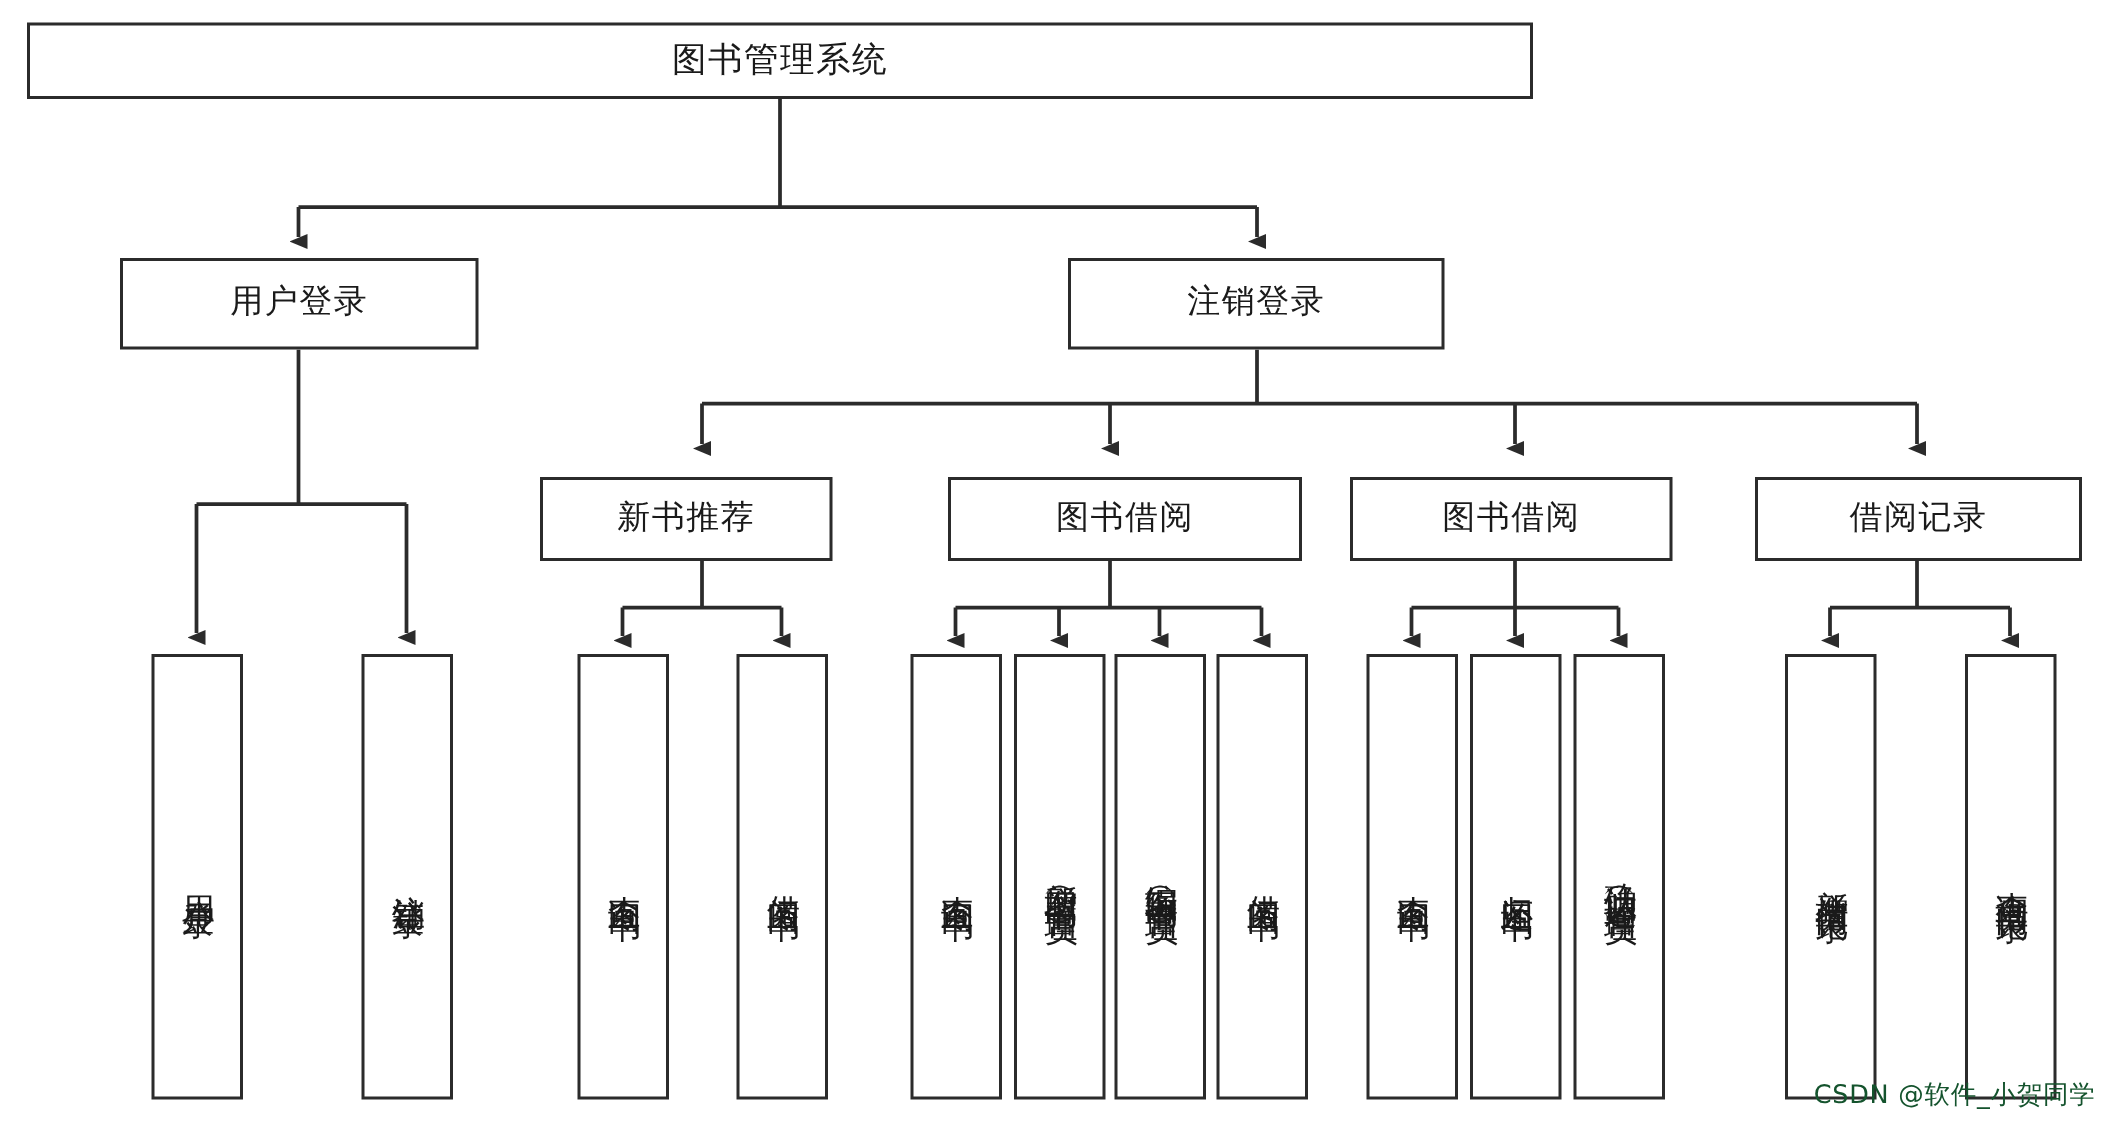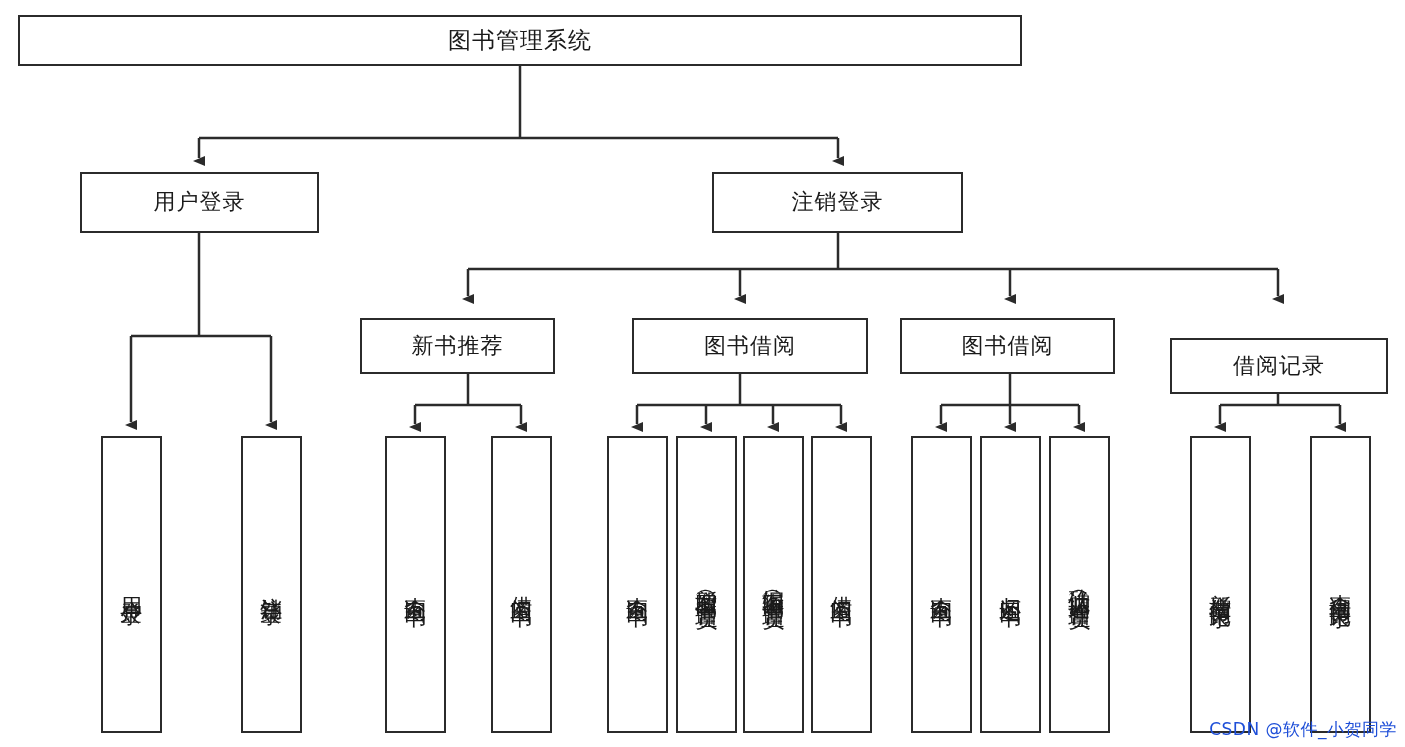--- a/index.html
+++ b/index.html
@@ -55,21 +55,21 @@
     top: 0;
     width: 1405px;
     height: 747px;
     pointer-events: none;
   }
   .watermark {
     position: absolute;
     right: 8px;
     bottom: 6px;
     font-size: 17px;
-    color: #1d4ed8;
+    color: #14532d;
     letter-spacing: 0.5px;
     white-space: nowrap;
   }
 </style>
 </head>
 <body>
 
 <div id="canvas">
 
   <svg class="links" viewBox="0 0 1405 747">
@@ -135,21 +135,21 @@
 
   <div class="node node-h" style="left:360px; top:318px; width:195px; height:56px;">
     <span>新书推荐</span>
   </div>
   <div class="node node-h" style="left:632px; top:318px; width:236px; height:56px;">
     <span>图书借阅</span>
   </div>
   <div class="node node-h" style="left:900px; top:318px; width:215px; height:56px;">
     <span>图书借阅</span>
   </div>
-  <div class="node node-h" style="left:1170px; top:318px; width:218px; height:56px;margin-top:20px;">
+  <div class="node node-h" style="left:1170px; top:318px; width:218px; height:56px;">
     <span>借阅记录</span>
   </div>
 
   <div class="node node-v" style="left:101px; top:436px; width:61px; height:297px;">
     <span>用户登录</span>
   </div>
   <div class="node node-v" style="left:241px; top:436px; width:61px; height:297px;">
     <span>注销登录</span>
   </div>
 

